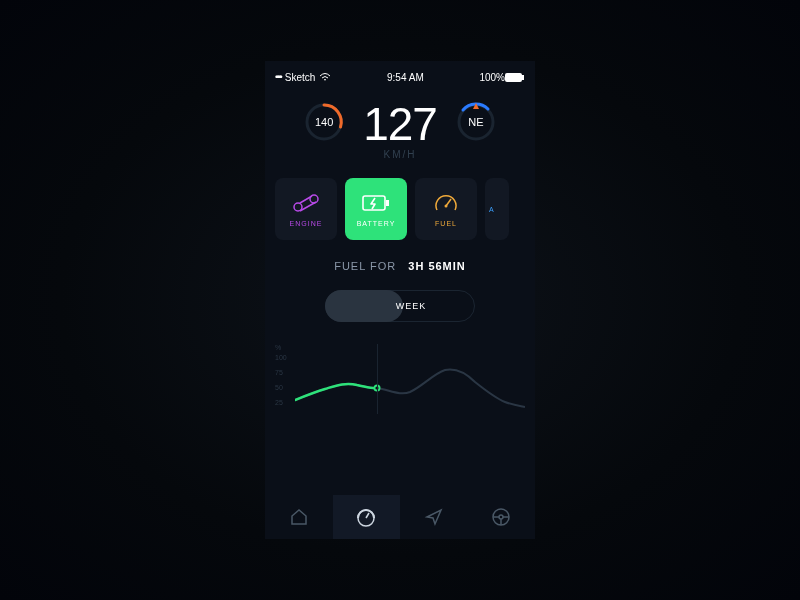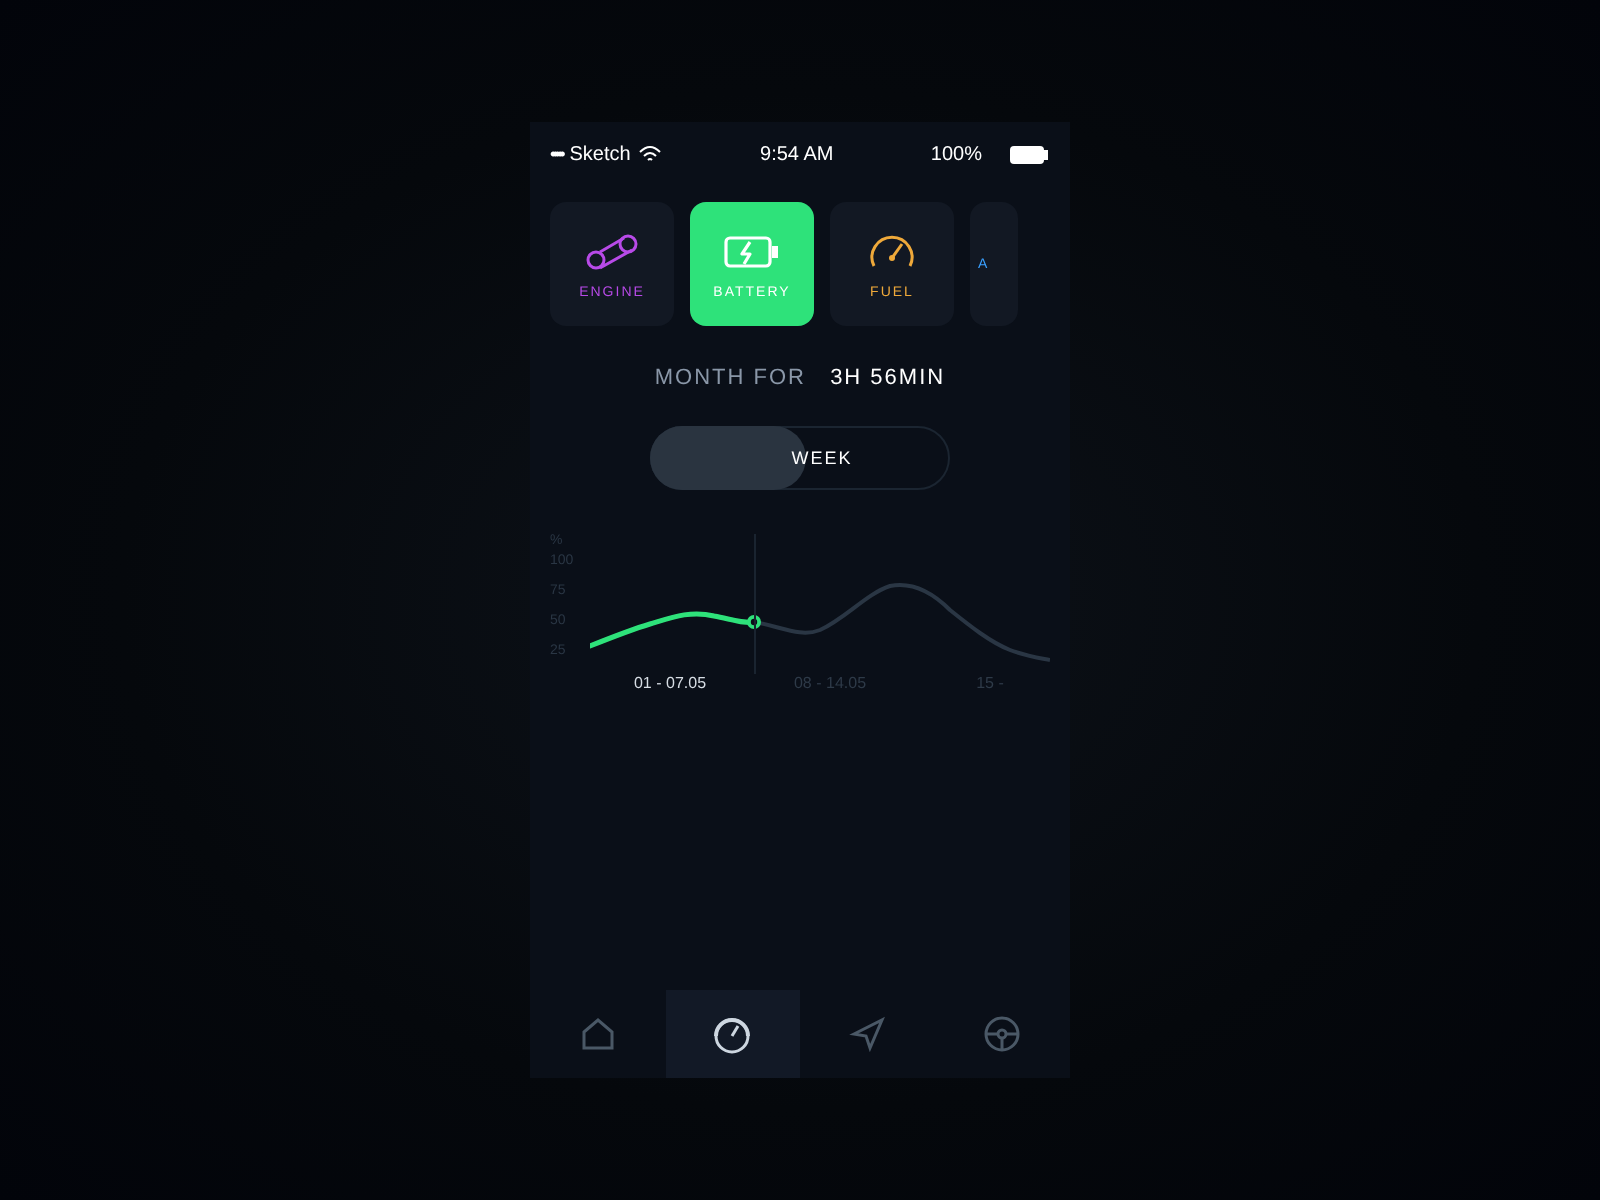--- a/index.html
+++ b/index.html
@@ -3,40 +3,40 @@
 <meta charset="utf-8">
 <style>
   html,body{margin:0;padding:0;background:#05080c;width:800px;height:600px;overflow:hidden;font-family:-apple-system,Helvetica,Arial,sans-serif;}
   .stage{width:800px;height:600px;display:flex;align-items:center;justify-content:center;background:radial-gradient(ellipse at center,#0d1219 0%,#05080c 60%,#02040a 100%);}
   .phone{width:270px;height:478px;background:#0a0f18;position:relative;color:#cfd6df;}
   
   .status{display:flex;align-items:center;justify-content:space-between;height:20px;padding:6px 10px 0 10px;font-size:10px;color:#ffffff;}
   .status .left{display:flex;align-items:center;gap:4px;}
   .dots{letter-spacing:-2px;font-size:9px;}
   .wifi svg,.batt svg{display:block;}
-  .status .right{display:flex;align-items:center;gap:14px;}
+  .status .right{display:flex;align-items:center;gap:0;}
   
   .header{display:flex;align-items:flex-start;justify-content:center;gap:18px;padding:14px 0 4px 0;}
   .gauge{position:relative;width:42px;height:42px;}
   .gauge svg{position:absolute;inset:0;}
   .gauge .num{position:absolute;inset:0;display:flex;align-items:center;justify-content:center;font-size:11px;color:#ffffff;font-weight:500;}
   .speed{text-align:center;}
   .speed .big{font-size:46px;font-weight:200;color:#ffffff;line-height:1;letter-spacing:-1px;}
   .speed .unit{font-size:10px;color:#31404f;letter-spacing:2px;margin-top:2px;}
   
   .tiles{display:flex;gap:8px;padding:14px 0 0 10px;overflow:hidden;}
   .tile{flex:0 0 62px;height:62px;border-radius:8px;background:#121823;display:flex;flex-direction:column;align-items:center;justify-content:center;gap:6px;font-size:7px;letter-spacing:1px;cursor:pointer;}
   .tile.active{background:#2ee27a;color:#ffffff;}
   .tile .ico{height:22px;display:flex;align-items:center;}
   .tile.engine{color:#b84ae8;}
   .tile.fuel{color:#efa93a;}
   .tile.extra{color:#3aa0ff;flex:0 0 20px;align-items:flex-start;padding-left:4px;}
   
   .powerline{text-align:center;margin-top:20px;font-size:11px;letter-spacing:1px;color:#8a97a8;}
-  .powerline b{color:#ffffff;font-weight:400;margin-left:8px;}
+  .powerline b{color:#ffffff;font-weight:700;margin-left:8px;}
   
   .toggle{margin:18px auto 0 auto;width:148px;height:30px;border-radius:30px;background:transparent;display:flex;position:relative;border:1px solid #1b2531;}
   .toggle .pill{position:absolute;top:-1px;left:-1px;width:78px;height:32px;border-radius:30px;background:#2a3440;}
   .toggle span{flex:1;display:flex;align-items:center;justify-content:center;font-size:9px;letter-spacing:1px;z-index:1;cursor:pointer;margin-left:22px;}
   .toggle .on{color:#ffffff;}
   .toggle .off{color:#3b4756;}
   
   .chartwrap{position:relative;margin:22px 0 0 0;padding:0 10px;height:86px;}
   .ylabels{position:absolute;left:10px;top:0;font-size:7px;color:#2a3644;line-height:1;}
   .ylabels div{height:15px;}
@@ -74,20 +74,41 @@
         <span>100%</span>
         <span class="batt">
           <svg width="20" height="9" viewBox="0 0 20 9">
               <rect x="0" y="0" width="17" height="9" rx="2" fill="#fff"></rect>
               <rect x="17" y="2" width="2" height="5" fill="#fff"></rect>
             </svg>
         </span>
       </div>
     </div>
 
+    <div class="header">
+      <div class="gauge">
+        <svg viewBox="0 0 42 42">
+          <circle cx="21" cy="21" r="17" stroke="#1a2430" stroke-width="3" fill="none"></circle>
+          <path d="M21 4 A17 17 0 0 1 37.5 26" stroke="#ef6a2a" stroke-width="3" fill="none" stroke-linecap="round"></path>
+        </svg>
+        <div class="num">140</div>
+      </div>
+      <div class="speed">
+        <div class="big">127</div>
+        <div class="unit">KM/H</div>
+      </div>
+      <div class="gauge">
+        <svg viewBox="0 0 42 42">
+          <circle cx="21" cy="21" r="17" stroke="#1a2430" stroke-width="3" fill="none"></circle>
+          <path d="M8 9 A17 17 0 0 1 33 8" stroke="#2a7bff" stroke-width="3" fill="none" stroke-linecap="round"></path>
+          <path d="M21 2 L24 8 L18 8 Z" fill="#ef6a2a"></path>
+        </svg>
+        <div class="num">NE</div>
+      </div>
+    </div>
 
     <div class="tiles">
       <div class="tile engine">
         <div class="ico">
           <svg width="26" height="20" viewBox="0 0 26 20" fill="none" stroke="#b84ae8" stroke-width="1.5">
             <circle cx="5" cy="14" r="4"></circle>
               <circle cx="21" cy="6" r="4"></circle>
             <path d="M7 10 L19 3 M7 18 L23 9"></path>
           </svg>
         </div>
@@ -112,21 +133,21 @@
           </svg>
         </div>
         <span>FUEL</span>
       </div>
       <div class="tile extra">
         <span>A</span>
       </div>
     </div>
 
     <div class="powerline">
-      <span>MONTH FOR</span>
+      <span>FUEL FOR</span>
       <b>3H 56MIN</b>
     </div>
 
     <div class="toggle">
       <div class="pill"></div>
       <span class="on">WEEK</span>
     </div>
 
     <div class="chartwrap">
       <div class="ylabels">
@@ -140,25 +161,20 @@
         <svg viewBox="0 0 230 60" preserveAspectRatio="none">
 
           <path d="M0 48 C10 44,20 40,30 37 C40 34,50 30,62 33 C72 35,78 37,82 36 L82 36 C95 38,105 44,115 40 C128 34,138 22,150 18 C160 16,170 20,180 30 C190 38,200 46,210 50 C218 53,225 54,230 55" stroke="#2a3644" stroke-width="2" fill="none"></path>
 
           <path d="M0 48 C10 44,20 40,30 37 C40 34,50 30,62 33 C72 35,78 37,82 36" stroke="#2ee27a" stroke-width="2.5" fill="none" stroke-linecap="round"></path>
           <circle cx="82" cy="36" r="3.5" fill="#2ee27a"></circle>
           <circle cx="82" cy="36" r="1.6" fill="#0a0f18"></circle>
         </svg>
       </div>
       <div class="divider"></div>
-      <div class="periods">
-        <div class="cur">01 - 07.05</div>
-        <div>08 - 14.05</div>
-        <div>15 -</div>
-      </div>
     </div>
 
     <div class="nav">
       <div class="item">
         <svg width="20" height="20" viewBox="0 0 20 20" fill="none" stroke-width="1.5">
             <path d="M3 9 L10 3 L17 9 V17 H3 Z"></path>
           </svg>
       </div>
       <div class="item active">
         <svg width="22" height="20" viewBox="0 0 22 20" fill="none" stroke-width="1.5">

